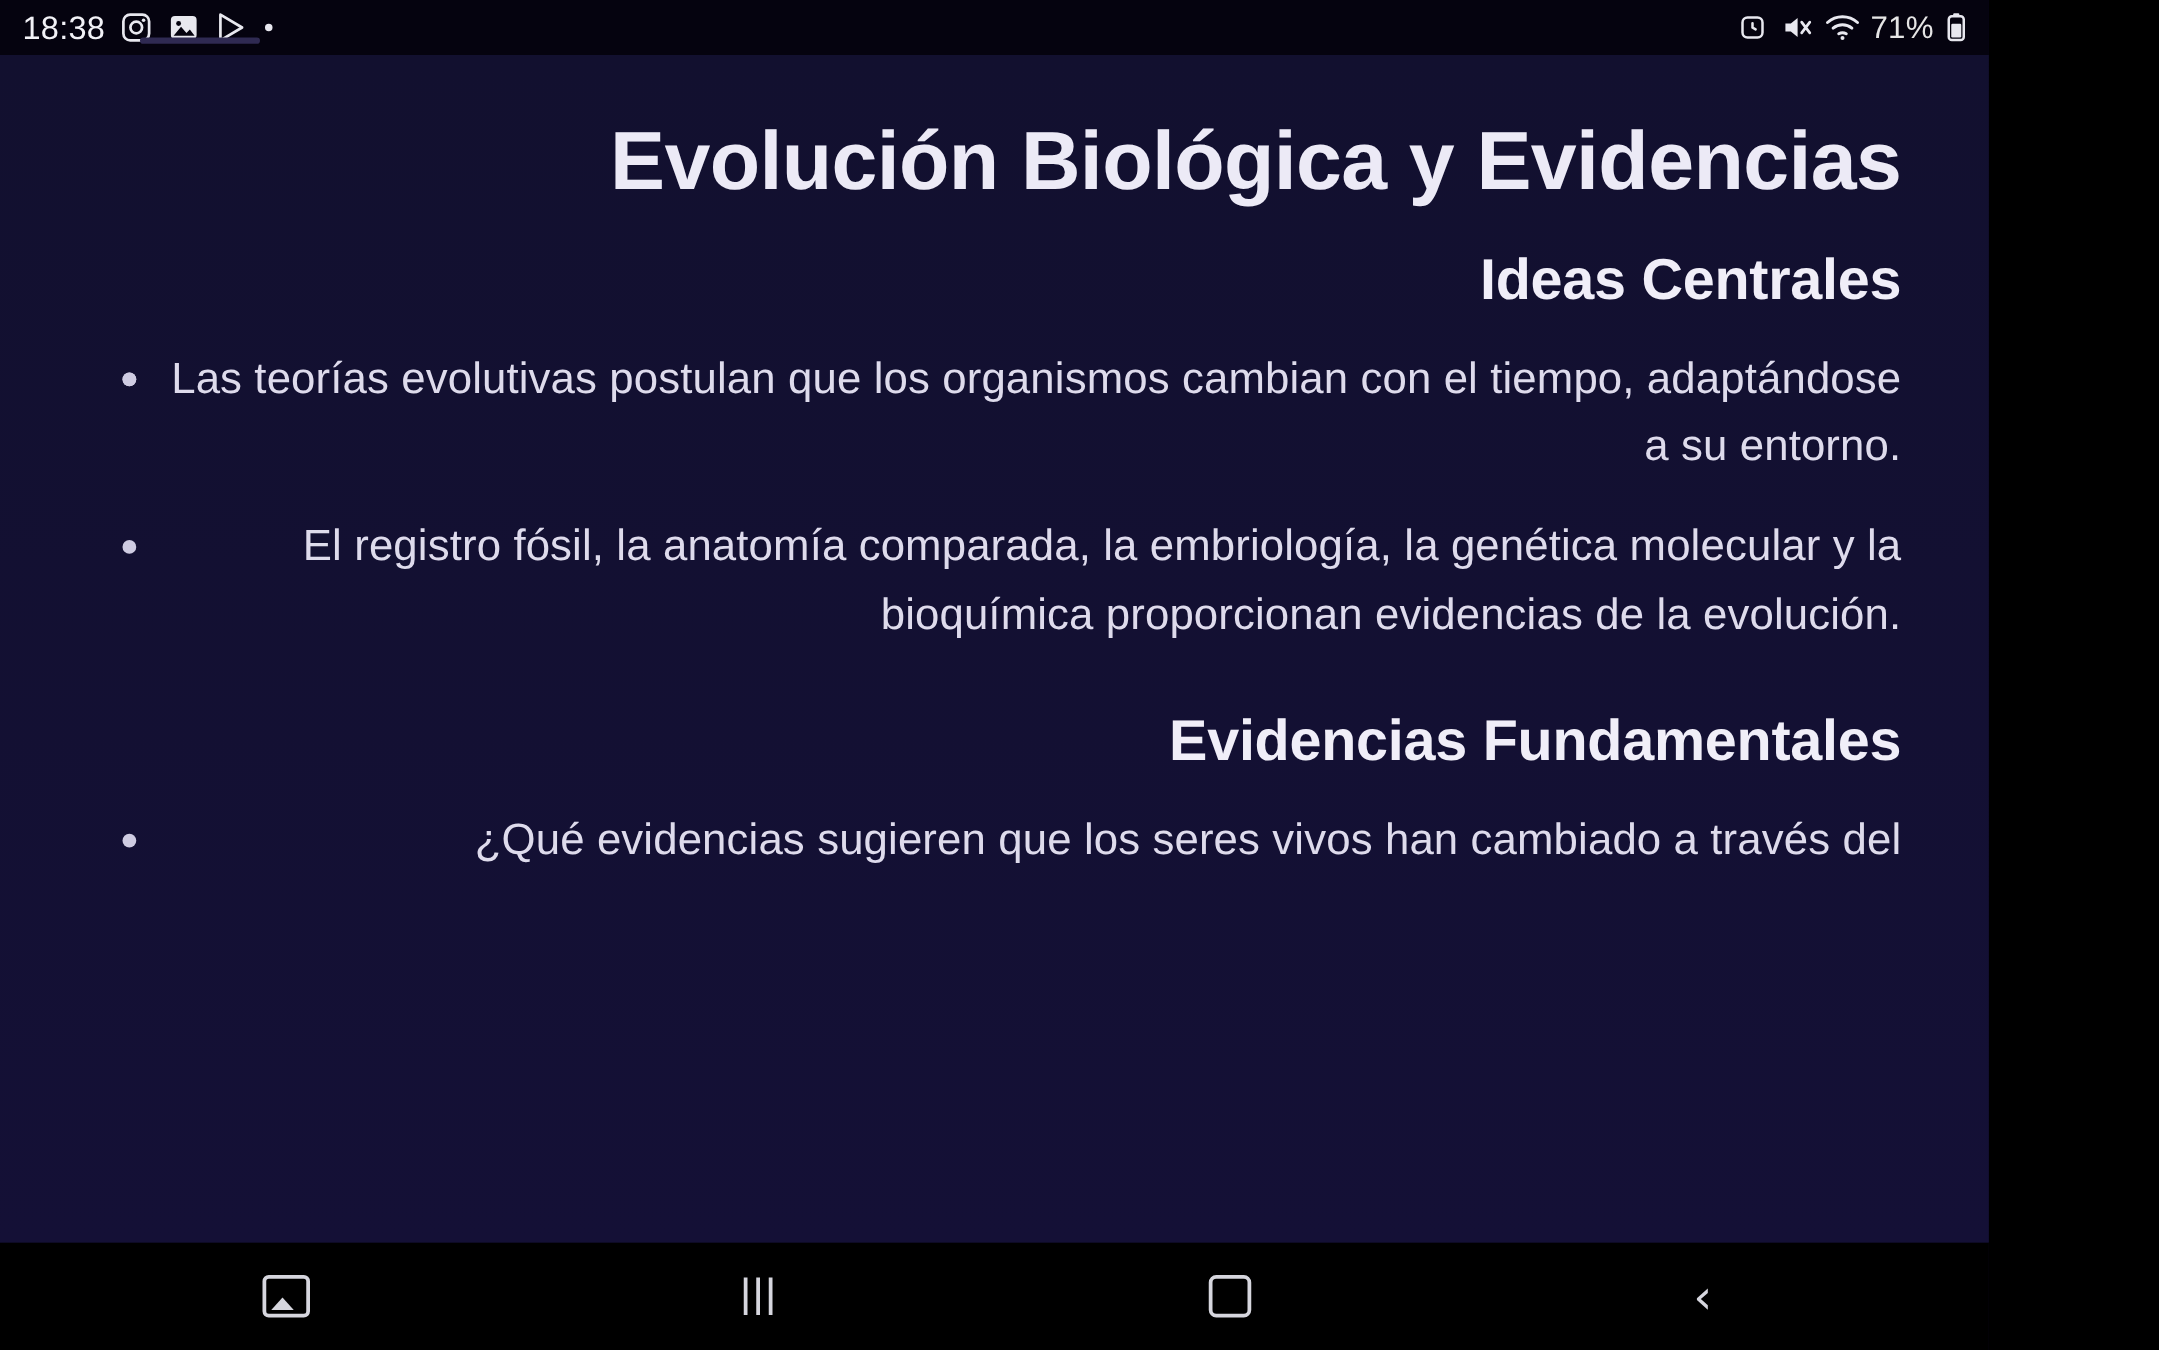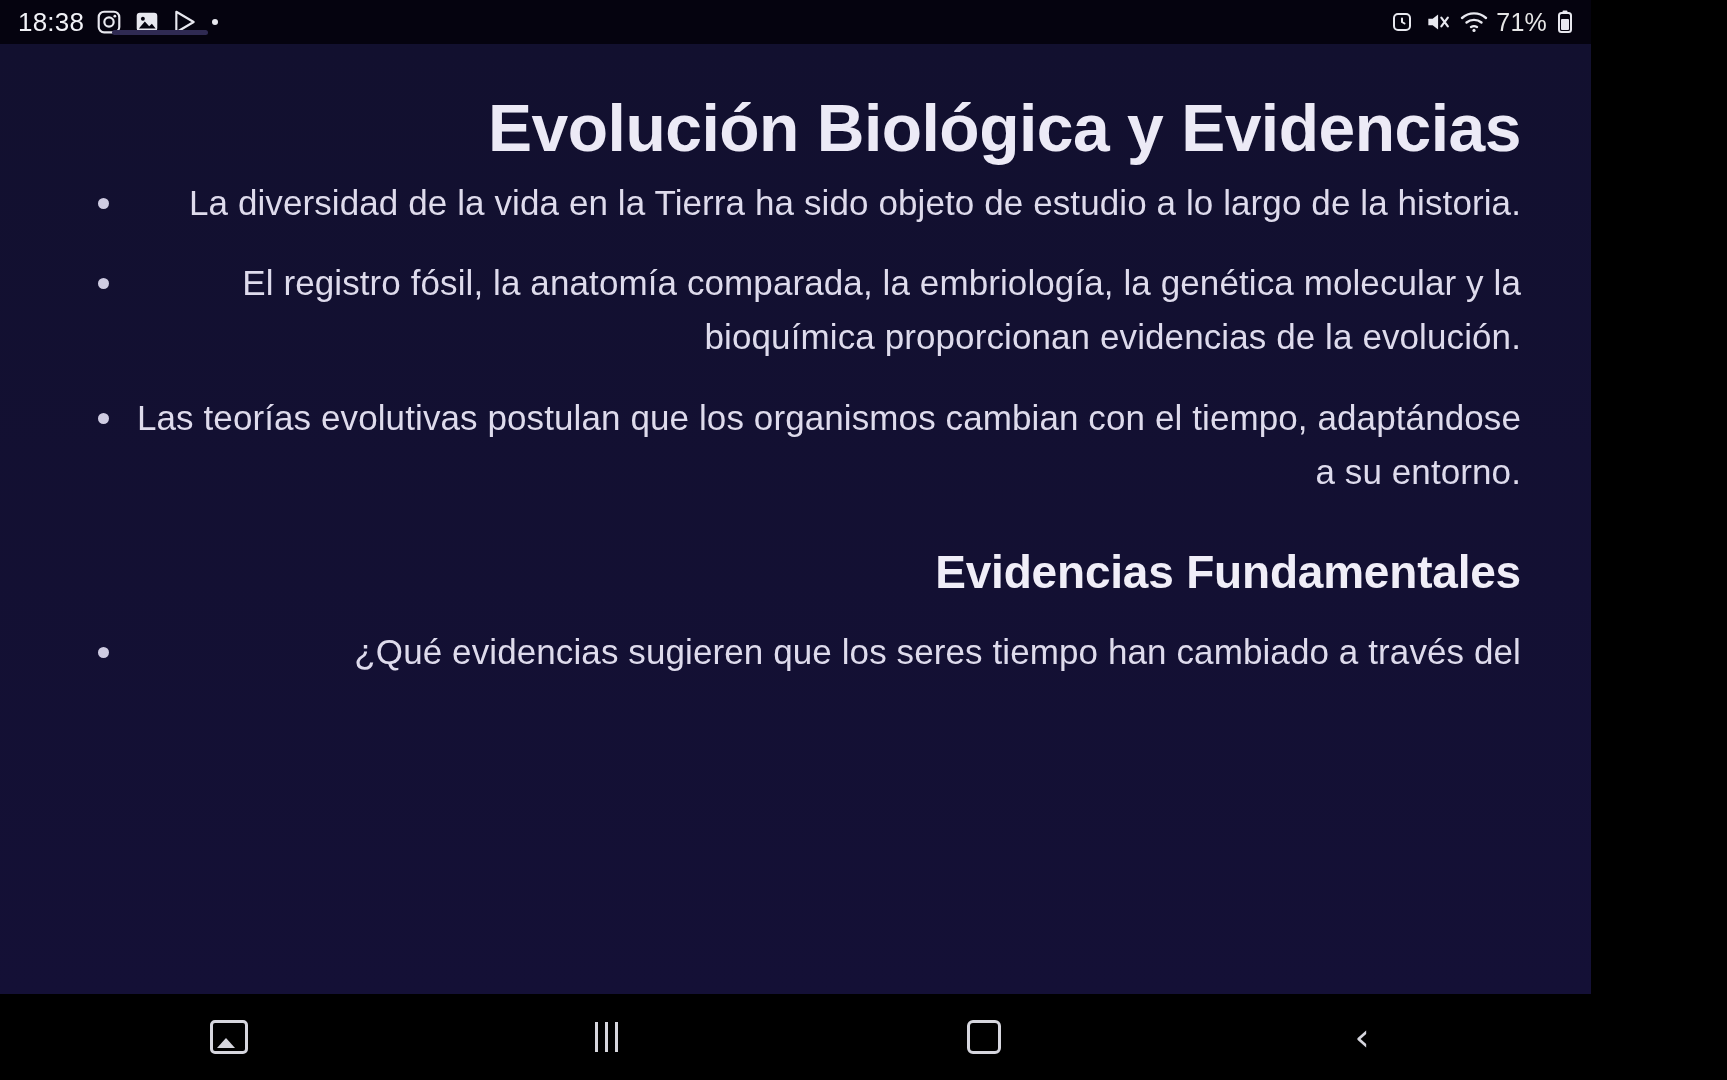--- a/index.html
+++ b/index.html
@@ -253,42 +253,42 @@
           </svg>
       </span>
     </div>
     <div class="pill-notch"></div>
   </div>
 
   <div class="slide">
 
     <h1 class="slide-title">Evolución Biológica y Evidencias</h1>
 
+    <h2 class="section-heading">Ideas Centrales</h2>
 
     <ul class="bullets">
       <li>
         <span class="dot"></span>
-        <span>La diversidad de la vida en la Tierra ha sido objeto de estudio a lo largo de la historia.</span>
+      </li>
+      <li>
+        <span class="dot"></span>
+        <span>Las teorías evolutivas postulan que los organismos cambian con el tiempo, adaptándose a su entorno.</span>
       </li>
       <li>
         <span class="dot"></span>
         <span>El registro fósil, la anatomía comparada, la embriología, la genética molecular y la bioquímica proporcionan evidencias de la evolución.</span>
       </li>
-      <li>
-        <span class="dot"></span>
-        <span>Las teorías evolutivas postulan que los organismos cambian con el tiempo, adaptándose a su entorno.</span>
-      </li>
     </ul>
 
     <h2 class="section-heading second">Evidencias Fundamentales</h2>
 
     <ul class="bullets">
       <li>
         <span class="dot"></span>
-        <span>¿Qué evidencias sugieren que los seres tiempo han cambiado a través del</span>
+        <span>¿Qué evidencias sugieren que los seres vivos han cambiado a través del</span>
       </li>
     </ul>
 
   </div>
 
   <div class="nav-bar">
     <div class="nav-btn">
       <span class="nav-img-icon"></span>
     </div>
     <div class="nav-btn">

